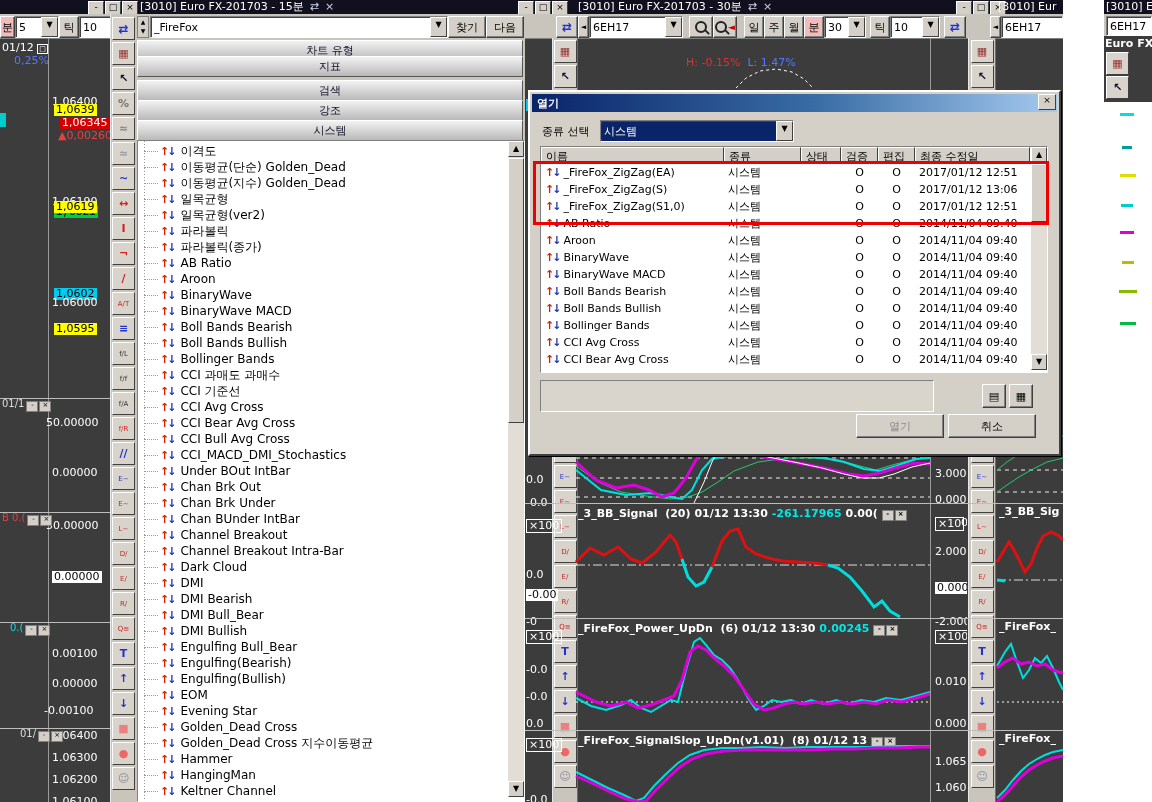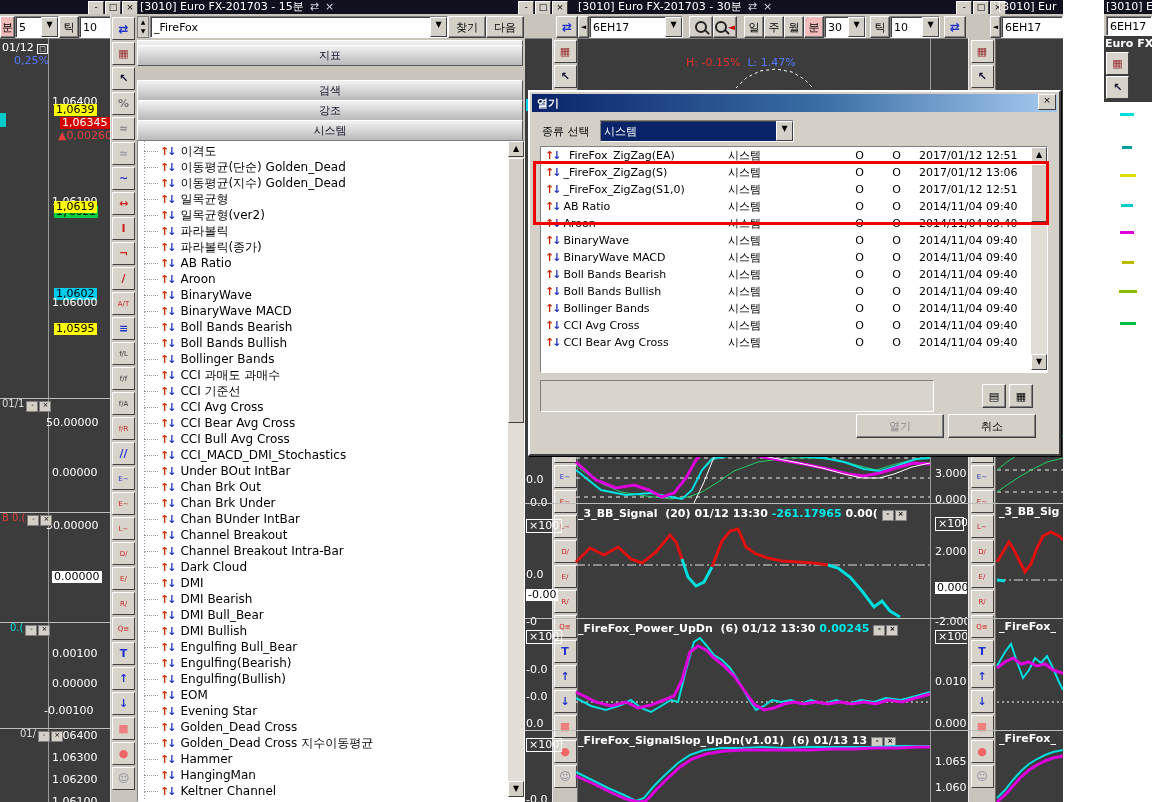--- a/index.html
+++ b/index.html
@@ -230,21 +230,21 @@
   <div id="panel-find" style="left:135px;top:14px;width:390px;height:788px;">
     <div class="abs" style="left:2px;top:2px;width:10px;height:20px;background:#d4d0c8;border:1px solid #808080;font-size:6px;line-height:9px;text-align:center;">▲<br>▼</div>
     <div class="combo abs" style="left:15px;top:2px;width:296px;height:20px;">
       <span class="val">_FireFox</span>
         <span class="drop">▼</span>
     </div>
     <div class="btn95 abs" style="left:313px;top:2px;width:36px;height:20px;">찾기</div>
     <div class="btn95 abs" style="left:351px;top:2px;width:36px;height:20px;">다음</div>
     <div id="accordion-host">
         <div class="accordion" style="top: 26px;">차트 유형</div>
-        <div class="accordion" style="top: 31px;">지표</div>
+        <div class="accordion" style="top: 42px;">지표</div>
         <div class="accordion" style="top: 66px;">검색</div>
         <div class="accordion" style="top: 86px;">강조</div>
         <div class="accordion" style="top: 106px;">시스템</div>
       </div>
     <div id="tree" style="left:2px;top:126px;width:386px;height:660px;">
       <div class="vdots"></div>
       <div id="tree-items" style="position:absolute;left:0;top:2px;right:16px;">
           <div class="titem">
             <span class="tln"></span>
             <span class="updn"><b class="u">↑</b><b class="d">↓</b></span>
@@ -551,21 +551,21 @@
               <i>×</i>
             </span>
         </div>
         <div class="pane-head" style="left:2px;top:584px;">
           <span>_FireFox_Power_UpDn</span>&nbsp; <span>(6) 01/12 13:30</span> <span class="cyan">0.00245</span><span class="mini">
               <i>-</i>
               <i>×</i>
             </span>
         </div>
         <div class="pane-head" style="left:2px;top:696px;">
-          <span>_FireFox_SignalSlop_UpDn(v1.01)</span>&nbsp; <span>(6) 01/13 13</span><span class="mini">
+          <span>_FireFox_SignalSlop_UpDn(v1.01)</span>&nbsp; <span>(8) 01/12 13</span><span class="mini">
               <i>-</i>
               <i>×</i>
             </span>
         </div>
       <svg width="354" height="22" style="left: 0px; top: 30px;">
             <polyline points="160,20 170,10 184,3 200,1 216,4 228,11 236,19" fill="none" stroke="#ffffff" stroke-width="1" stroke-dasharray="3,3"></polyline>
           </svg>
           <svg width="354" height="51" style="left: 0px; top: 414px;">
             <polyline points="0,6 354,6" fill="none" stroke="#eeeeee" stroke-width="1" stroke-dasharray="4,4"></polyline>
             <polyline points="0,26 354,26" fill="none" stroke="#eeeeee" stroke-width="1" stroke-dasharray="4,4"></polyline>
@@ -717,20 +717,28 @@
     <div id="dlg-title">
         <span>열기</span>
       </div>
     <div class="wbtn" id="dlg-close">×</div>
     <span class="abs" style="left:12px;top:32px;color:#000;">종류 선택</span>
     <div class="combo dlg-combo abs" style="left:70px;top:28px;width:192px;height:20px;">
       <span class="val" style="background:#0a246a;color:#fff;">시스템</span>
         <span class="drop">▼</span>
     </div>
     <div id="dtable" style="left:10px;top:54px;width:506px;height:225px;">
+      <div class="dhead" id="dtable-head">
+          <div class="dhcell" style="width: 183px;">이름</div>
+          <div class="dhcell" style="width: 77px;">종류</div>
+          <div class="dhcell" style="width: 40px;">상태</div>
+          <div class="dhcell" style="width: 37px;">검증</div>
+          <div class="dhcell" style="width: 37px;">편집</div>
+          <div class="dhcell" style="width: 115px;">최종 수정일</div>
+        </div>
       <div id="dtable-rows">
           <div class="drow">
             <div class="dcell" style="width: 183px;"><span class="updn" style="margin:0 4px 0 0;"><b class="u">↑</b><b class="d">↓</b></span><span>_FireFox_ZigZag(EA)</span></div>
             <div class="dcell" style="width: 77px;">시스템</div>
             <div class="dcell" style="width: 40px;"></div>
             <div class="dcell" style="width: 37px; text-align: center;">O</div>
             <div class="dcell" style="width: 37px; text-align: center;">O</div>
             <div class="dcell" style="width: 115px;">2017/01/12  12:51</div>
           </div>
           <div class="drow">

